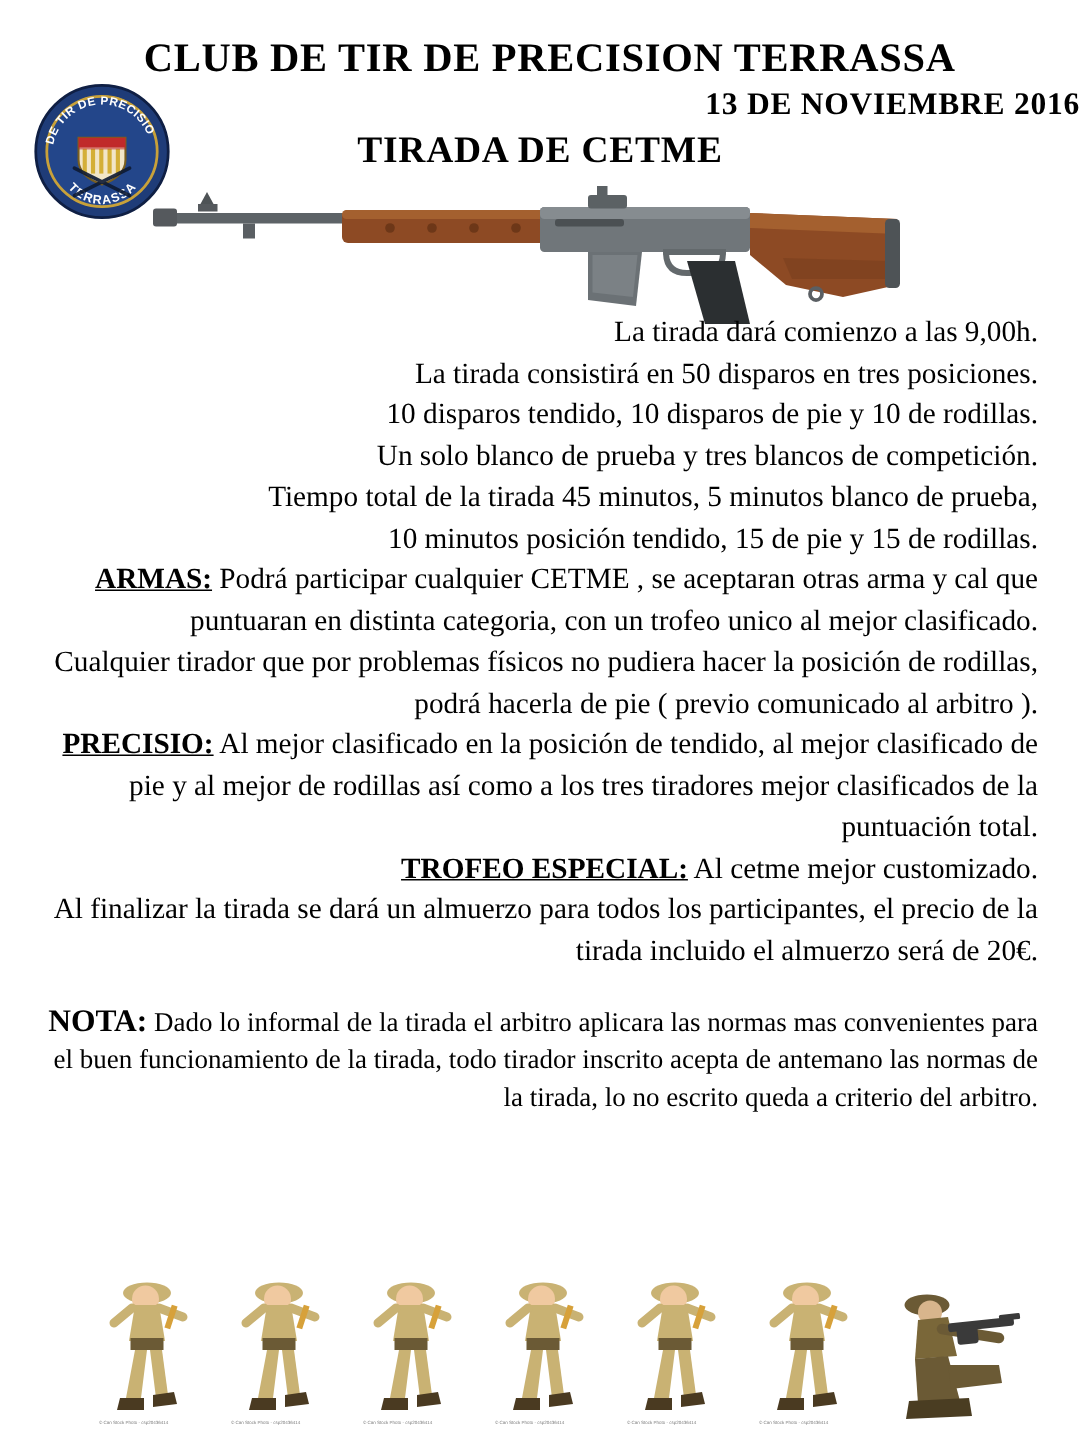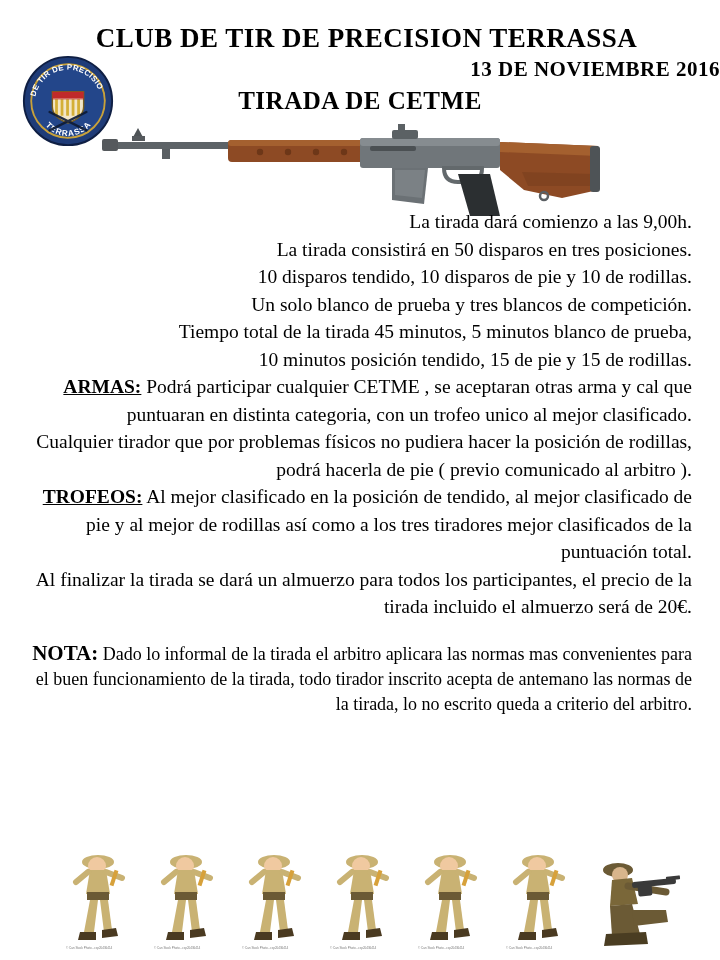--- a/index.html
+++ b/index.html
@@ -215,23 +215,26 @@
     <p class="para">Un solo blanco de prueba y tres blancos de competición.</p>
     <p class="para">Tiempo total de la tirada 45 minutos, 5 minutos blanco de prueba,</p>
     <p class="para">10  minutos posición tendido, 15 de pie y 15 de rodillas.</p>
     <p class="para">
       <span class="lbl lbl-strong">ARMAS:</span><span> Podrá participar cualquier  CETME , se aceptaran otras arma y cal que puntuaran en distinta categoria, con un trofeo unico al mejor clasificado.</span>
     </p>
 
     <p class="para">Cualquier tirador que por problemas físicos no pudiera hacer la posición de rodillas, podrá hacerla de pie ( previo comunicado al arbitro ).</p>
 
     <p class="para">
-      <span class="lbl lbl-strong">TROFEOS:</span><span> Al mejor clasificado en la posición de tendido, al mejor clasificado de pie y al mejor de rodillas así como a los tres tiradores mejor clasificados de la puntuación total.</span>
+      <span class="lbl lbl-strong">PRECISIO:</span><span> Al mejor clasificado en la posición de tendido, al mejor clasificado de pie y al mejor de rodillas así como a los tres tiradores mejor clasificados de la puntuación total.</span>
     </p>
 
+    <p class="para">
+      <span class="lbl lbl-strong">TROFEO ESPECIAL:</span><span> Al cetme mejor customizado.</span>
+    </p>
 
     <p class="para">Al finalizar la tirada se dará un almuerzo para todos los participantes, el precio de la tirada incluido el almuerzo será de 20€.</p>
 
     <p class="para nota gap">
       <span class="lbl-strong">NOTA:</span><span> Dado lo informal de la tirada el arbitro aplicara las normas mas convenientes  para el buen funcionamiento de la tirada, todo tirador inscrito acepta de antemano las normas de la tirada, lo no escrito queda a criterio del arbitro.</span>
     </p>
   </div>
 
   <div class="soldiers">
 

